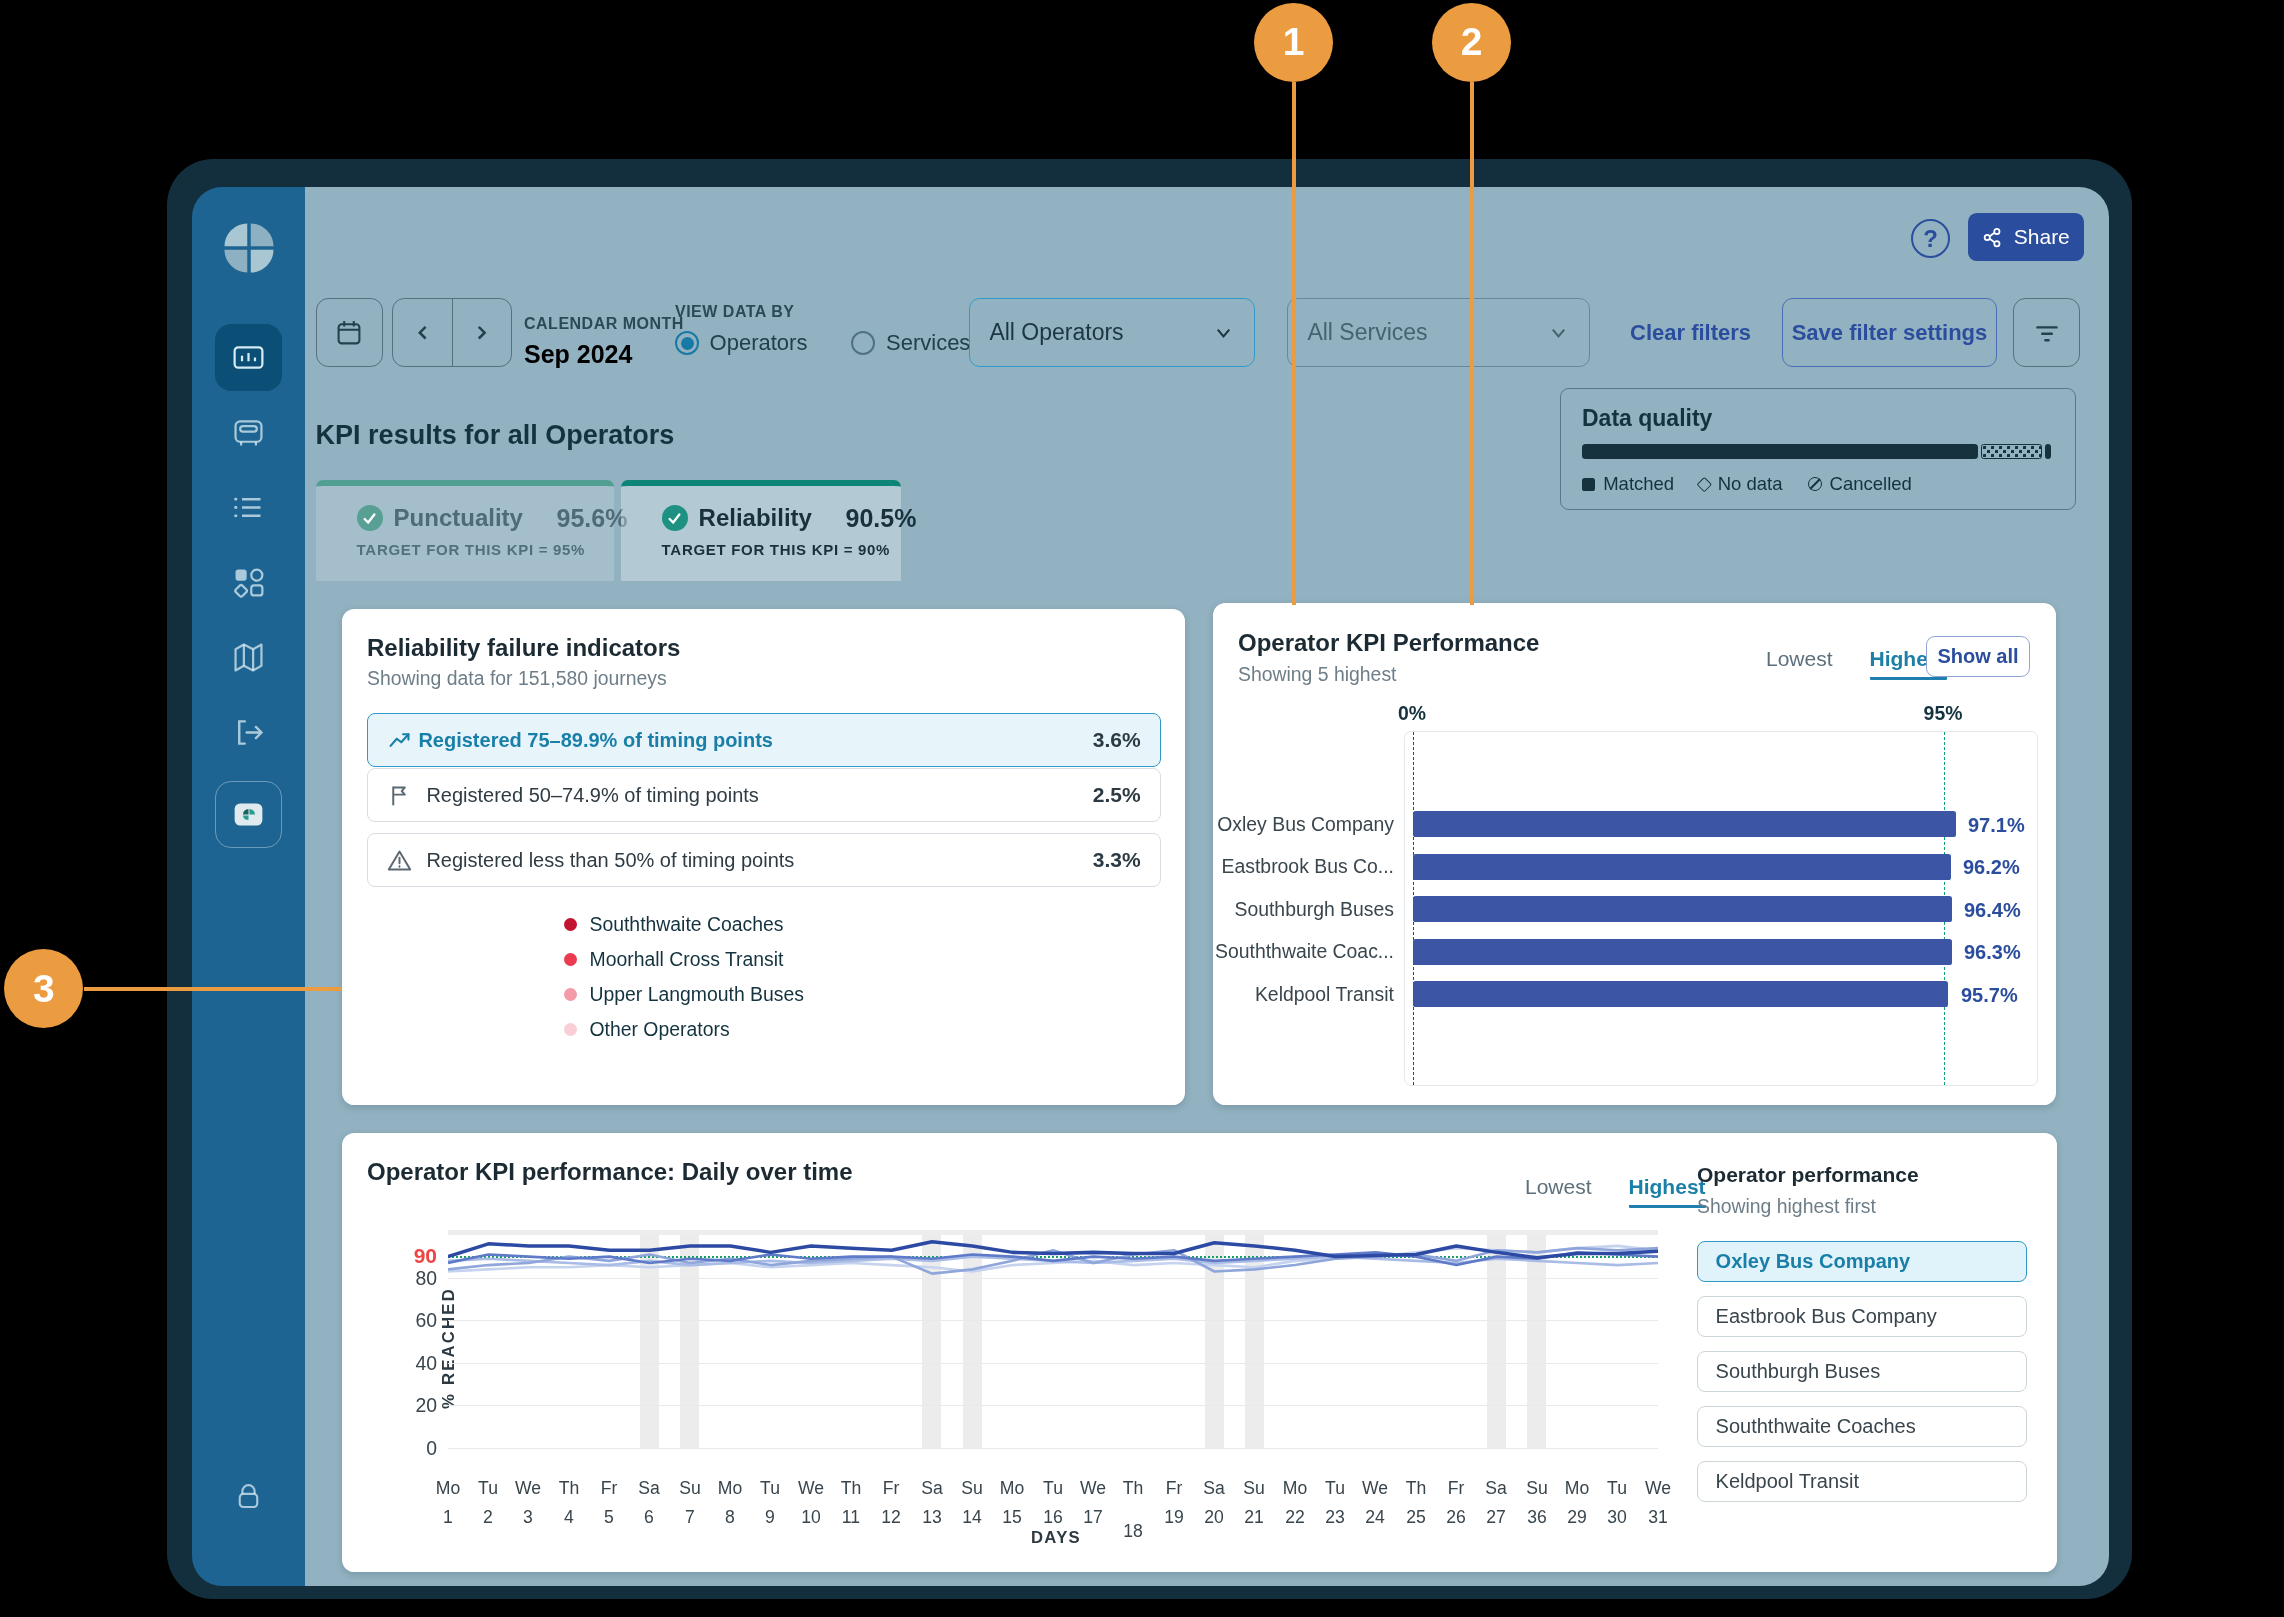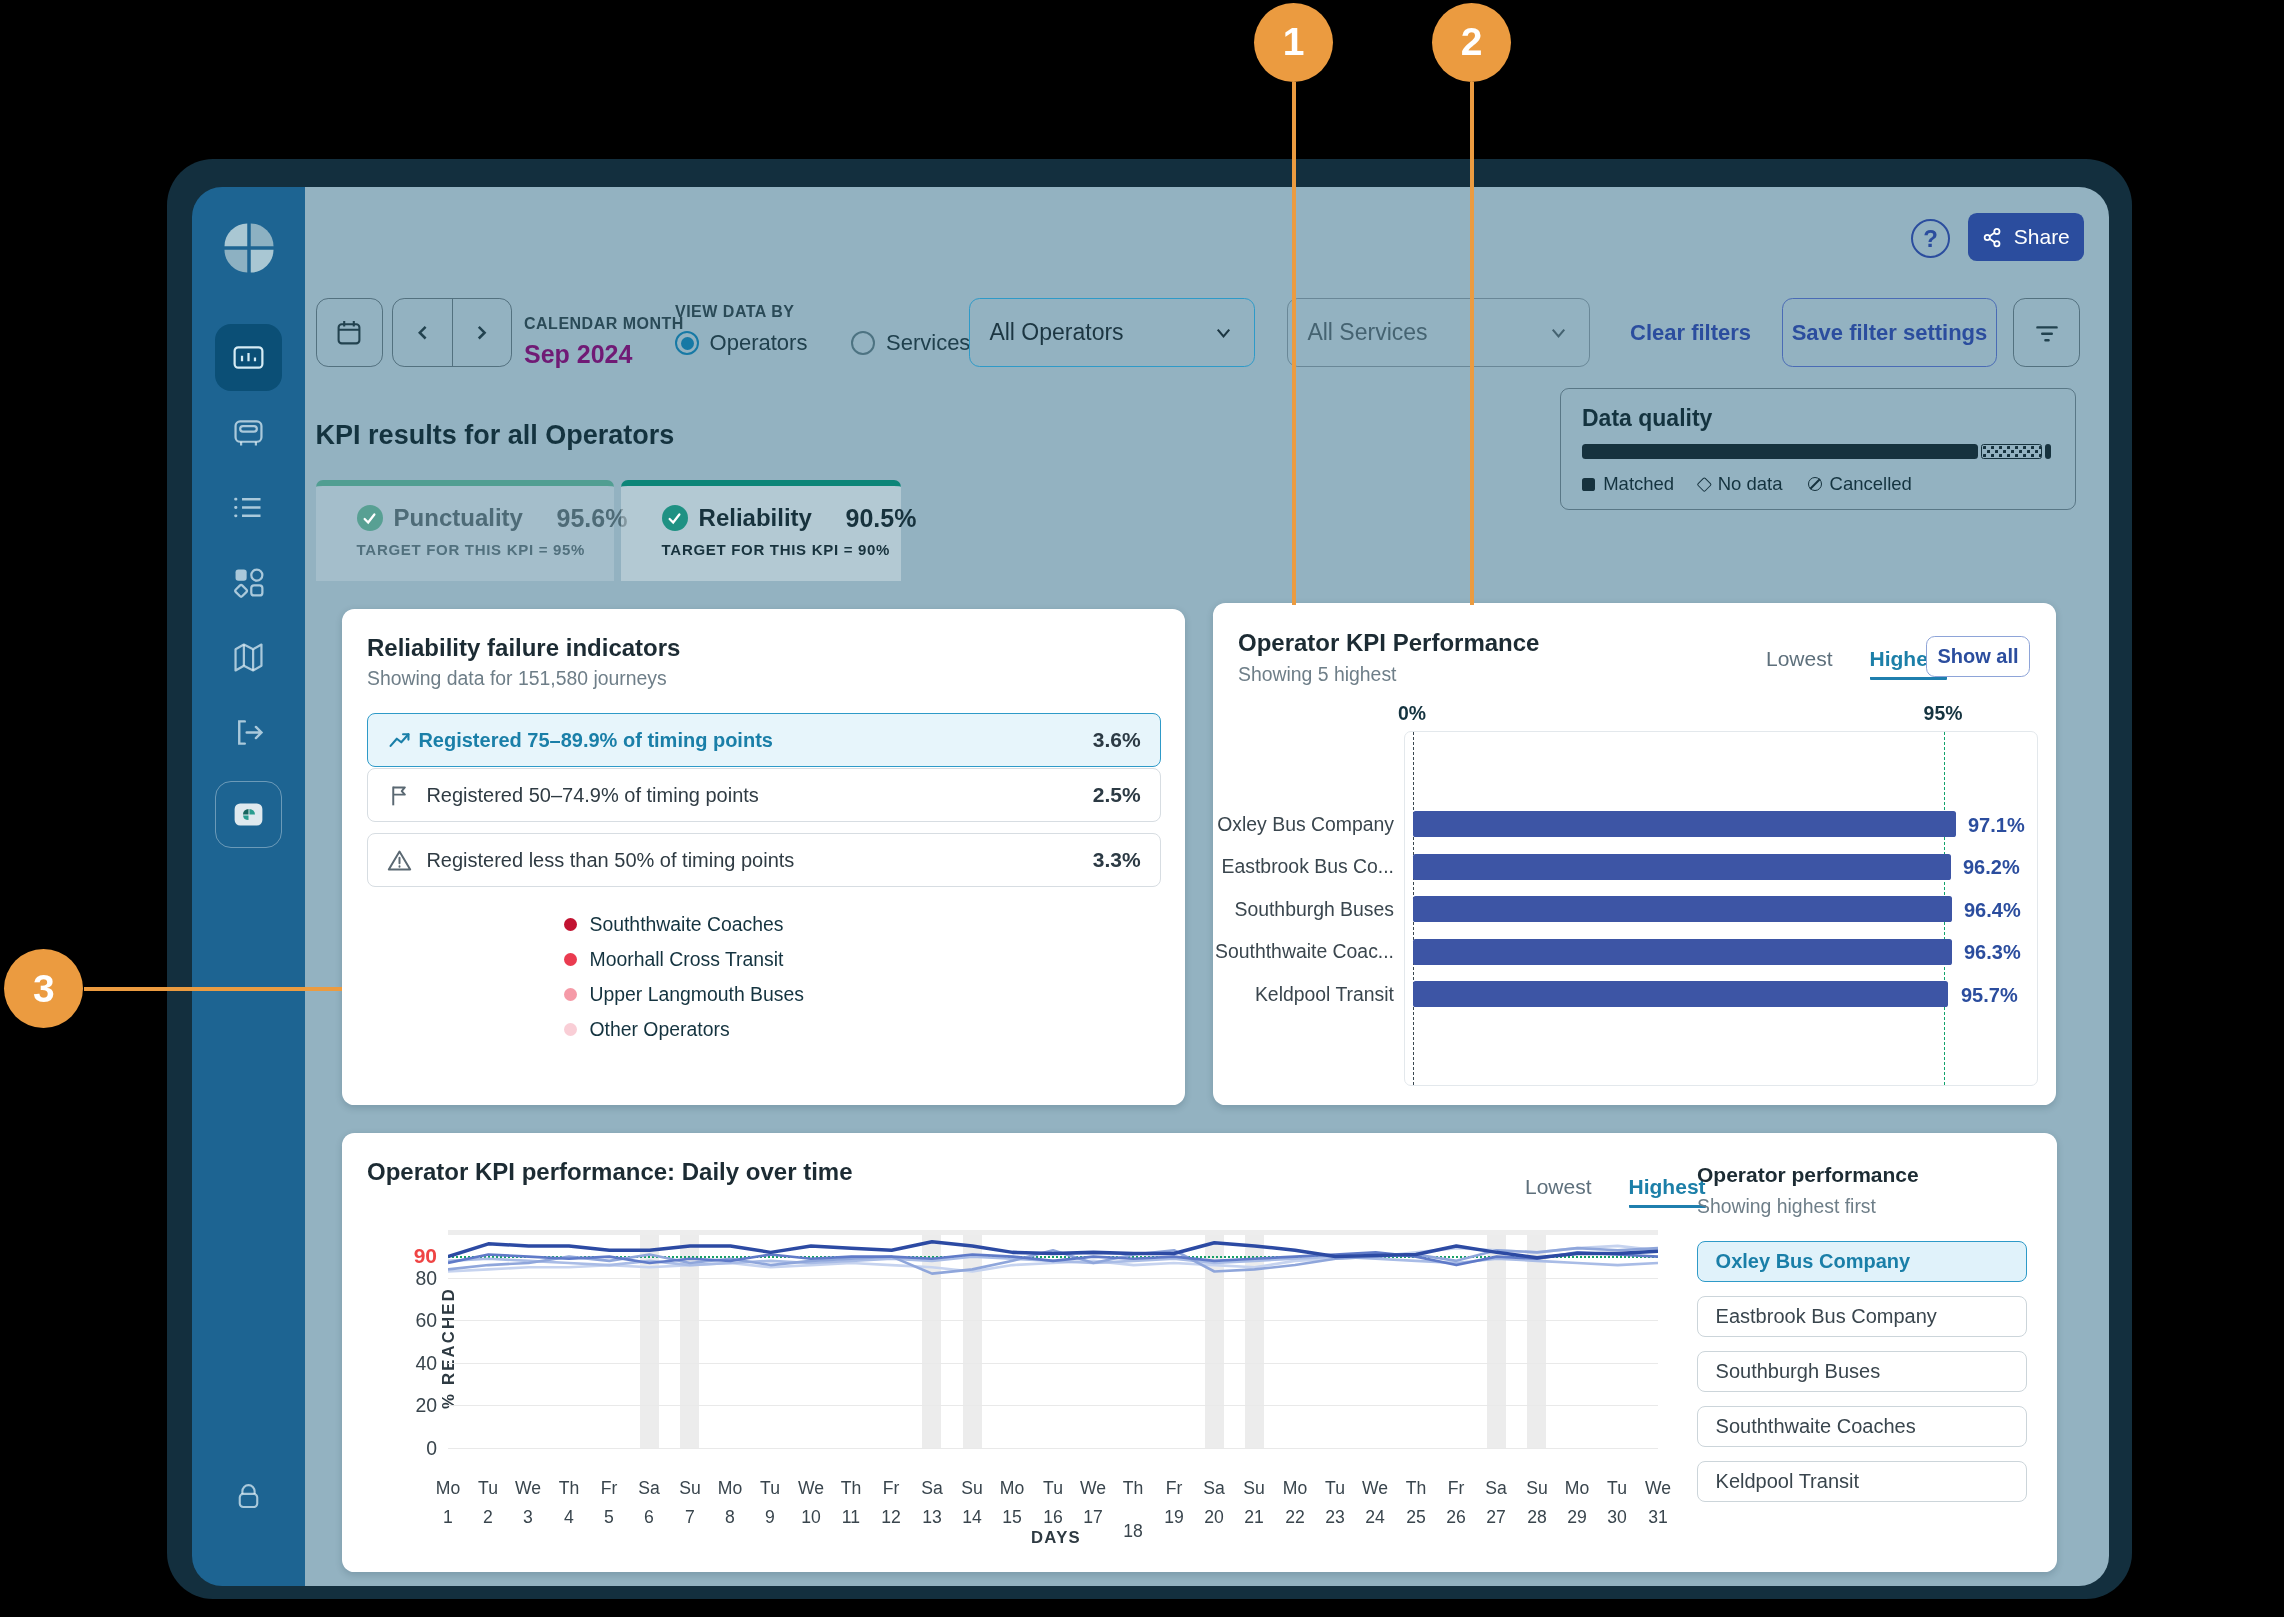--- a/index.html
+++ b/index.html
@@ -36,21 +36,21 @@
   .filterbar { position:absolute; left:0; top:111px; width:1805px; height:69px; }
   .fb { position:absolute; top:0; height:69px; }
   .icon-btn { width:67px; border:1.3px solid rgba(19,47,62,0.5); border-radius:12.3px; display:flex; align-items:center; justify-content:center; color:#22424f; }
   .icon-btn svg { width:32px; height:32px; }
   .pager { left:87px; width:120px; border:1.3px solid rgba(19,47,62,0.5); border-radius:12.3px; display:flex; }
   .pager .half { flex:1; display:flex; align-items:center; justify-content:center; color:#22424f; }
   .pager .half:first-child { border-right:1.3px solid rgba(19,47,62,0.5); }
   .pager svg { width:19.4px; height:19.4px; }
   .sm-label { font-size:16px; font-weight:bold; letter-spacing:0.5px; color:#2a4a57; }
   .month-block { left:219px; top:17px; }
-  .month-value { font-size:25px; font-weight:bold; color:#701a75; margin-top:7px; }
+  .month-value { font-size:25px; font-weight:bold; color:#000000; margin-top:7px; }
   .viewby { left:370px; top:5.3px; }
   .radios { display:flex; gap:44px; margin-top:8.8px; align-items:center; }
   .radio-item { display:flex; align-items:center; gap:10.6px; font-size:22px; color:#20404d; }
   .radio { width:24px; height:24px; border-radius:50%; border:2.2px solid #4d7382; position:relative; flex:none; }
   .radio.on { border-color:#1779a5; }
   .radio.on::after { content:''; position:absolute; inset:3.5px; border-radius:50%; background:#1779a5; }
   .select { border-radius:10.6px; display:flex; align-items:center; justify-content:space-between; padding:0 19.4px; font-size:23px; color:#1c3642; }
   .select svg { width:23px; height:23px; }
   .select.activeb { left:664px; width:286px; border:1.8px solid #2e9ac8; }
   .select.mutedb { left:982px; width:303px; border:1.3px solid rgba(19,47,62,0.32); color:#456371; }
@@ -528,21 +528,21 @@
             <span class="xlab" style="left: 993px; top: 374px;">23</span>
             <span class="xlab" style="left: 1033px; top: 345px;">We</span>
             <span class="xlab" style="left: 1033px; top: 374px;">24</span>
             <span class="xlab" style="left: 1074px; top: 345px;">Th</span>
             <span class="xlab" style="left: 1074px; top: 374px;">25</span>
             <span class="xlab" style="left: 1114px; top: 345px;">Fr</span>
             <span class="xlab" style="left: 1114px; top: 374px;">26</span>
             <span class="xlab" style="left: 1154px; top: 345px;">Sa</span>
             <span class="xlab" style="left: 1154px; top: 374px;">27</span>
             <span class="xlab" style="left: 1195px; top: 345px;">Su</span>
-            <span class="xlab" style="left: 1195px; top: 374px;">28</span>
+            <span class="xlab" style="left: 1195px; top: 374px;">36</span>
             <span class="xlab" style="left: 1235px; top: 345px;">Mo</span>
             <span class="xlab" style="left: 1235px; top: 374px;">29</span>
             <span class="xlab" style="left: 1275px; top: 345px;">Tu</span>
             <span class="xlab" style="left: 1275px; top: 374px;">30</span>
             <span class="xlab" style="left: 1316px; top: 345px;">We</span>
             <span class="xlab" style="left: 1316px; top: 374px;">31</span>
           </div>
         <div class="xaxis-title">DAYS</div>
       </div>
 

